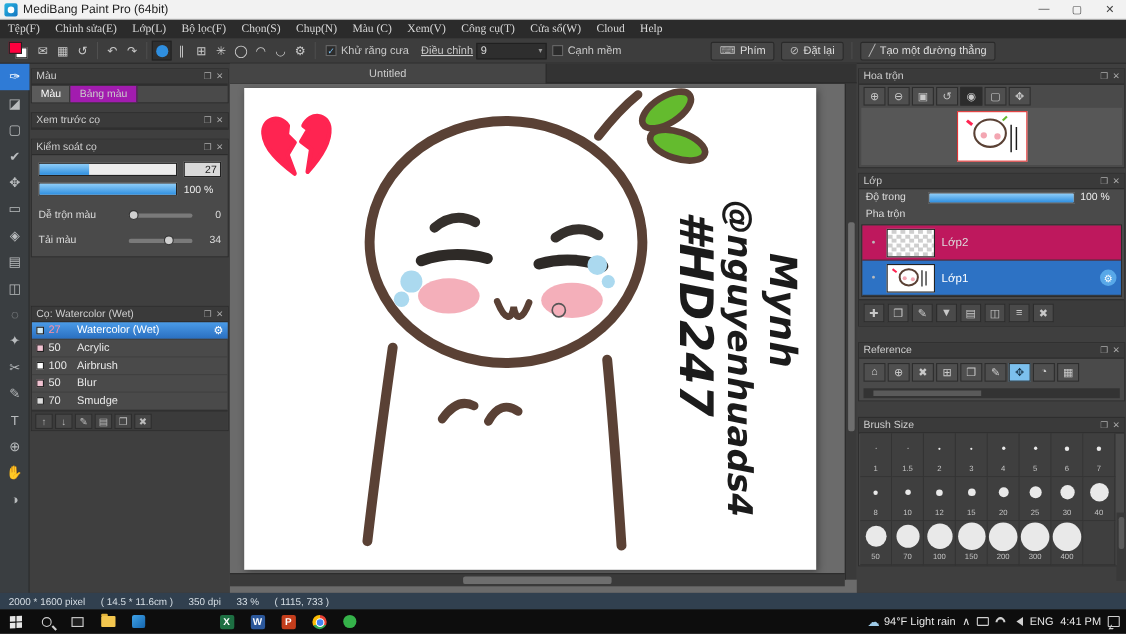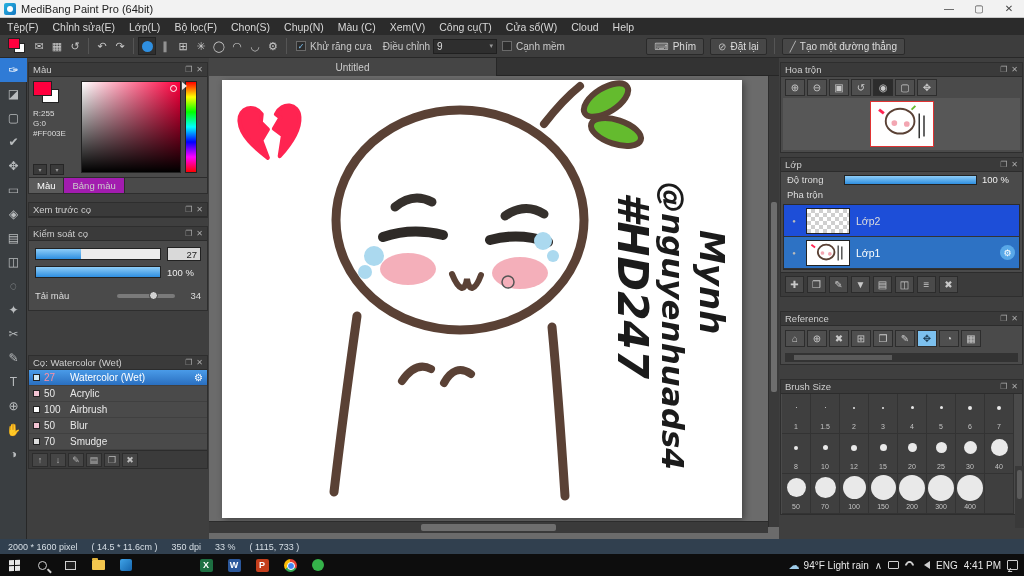--- a/index.html
+++ b/index.html
@@ -12,35 +12,35 @@
   .appicon { width:12px; height:12px; margin:0 5px 0 4px; border-radius:2px;
     background:linear-gradient(135deg,#27b3e0,#1577c2); position:relative; }
   .appicon::after { content:""; position:absolute; left:3px; top:3px; width:6px; height:6px;
     background:#fff; border-radius:50%; }
   .wincontrols { margin-left:auto; display:flex; height:100%; }
   .winbtn { width:30px; height:100%; display:flex; align-items:center; justify-content:center;
     font-size:10px; color:#444; }
 
   
   .menubar { position:absolute; top:18px; left:0; right:0; height:17px; background:#2b2b2b;
-    display:flex; align-items:center; font-size:10.5px; color:#d8d8d8; }
+    display:flex; align-items:center; font-size:10.5px; color:#d8d8d8;font-family:Liberation Serif, serif; }
   .menu-item { padding:0 7px; white-space:nowrap; }
 
   
   .toolbar { position:absolute; top:35px; left:0; right:0; height:23px; background:#3d3d3d;
     border-bottom:1px solid #282828; display:flex; align-items:center; font-size:10px; color:#c9c9c9; padding:0 4px; }
   .tb-icon { width:18px; height:18px; display:flex; align-items:center; justify-content:center;
     font-size:11px; color:#c9c9c9; font-style:normal; }
   .tb-sep { width:1px; height:16px; background:#2a2a2a; border-right:1px solid #555; margin:0 4px; }
   .blue-dot { width:11px; height:11px; border-radius:50%; background:#2f8fe0; display:block; }
   .snap-active { background:#2f2f2f; border:1px solid #222; }
   .tb-check { display:flex; align-items:center; gap:4px; margin:0 5px; }
   .cb { width:10px; height:10px; background:#2c2c2c; border:1px solid #6a6a6a; display:flex;
     align-items:center; justify-content:center; font-size:8px; color:#7cc4f8; }
-  .tb-label { margin:0 3px 0 6px; }
+  .tb-label { margin:0 3px 0 6px;text-decoration:underline; }
   .tb-dropdown { width:64px; height:15px; background:#2e2e2e; border:1px solid #202020;
     display:flex; align-items:center; padding:0 3px; gap:3px; color:#ddd; }
   .tb-dropdown .val { flex:1; }
   .dd-arrow { font-size:7px; color:#999; }
   .tb-btn { height:17px; display:flex; align-items:center; gap:4px; padding:0 7px;
     background:#474747; border:1px solid #2a2a2a; border-radius:2px; margin:0 3px; color:#ddd; }
   .tb-btn i { font-style:normal; font-size:10px; color:#bbb; }
   .flex1 { flex:1; }
   .swatch-pair { position:relative; width:18px; height:16px; margin:0 4px; }
   .sw-back { position:absolute; left:6px; top:5px; width:11px; height:10px; background:#fff; border:1px solid #222; }
@@ -149,21 +149,21 @@
   
   .lrow { display:flex; align-items:center; gap:5px; padding:2px 6px; font-size:9.5px; color:#ddd; }
   .lrow .lbl52 { width:52px; }
   .blendbox { flex:1; height:14px; background:#585858; border:1px solid #6a6a6a; display:flex;
     align-items:center; padding:0 4px; gap:4px; font-size:9.5px; color:#eee; }
   .blendbox .val { flex:1; }
   .checks { display:flex; align-items:center; gap:7px; padding:2px 6px; font-size:8.5px; color:#ddd; }
   .checks .ck { display:flex; align-items:center; gap:3px; }
   .ckbox { width:8px; height:8px; background:#3e3e3e; border:1px solid #999; }
   .layerlist { margin:2px 2px; border:1px solid #2c2c2c; }
-  .layer { height:32px; display:flex; align-items:center; gap:6px; padding:0 4px; background:#1d4ed8;
+  .layer { height:32px; display:flex; align-items:center; gap:6px; padding:0 4px; background:#be185d;
     border-bottom:1px solid #333; font-size:10.5px; color:#ddd; }
   .layer.sel { background:#2d72c4; color:#fff; }
   .eyec { width:12px; text-align:center; font-size:6px; color:#bbb; }
   .lthumb { width:44px; height:26px; border:1px solid #222; background:#fff; position:relative; overflow:hidden; }
   .lthumb.checker { background-image:conic-gradient(#cfcfcf 25%, #fff 0 50%, #cfcfcf 0 75%, #fff 0);
     background-size:8px 8px; }
   .lname { flex:1; }
   .gearchip { width:15px; height:15px; border-radius:50%; background:#58a8e8; color:#fff; font-size:9px;
     display:flex; align-items:center; justify-content:center; font-style:normal; }
   .layerfoot { height:24px; display:flex; align-items:center; gap:3px; padding:0 4px; background:#3b3b3b; border-top:1px solid #2c2c2c; }
@@ -324,41 +324,20 @@
   </div>
 
   <div class="leftcol">
 
     <div class="panel">
       <div class="phead">
         <span class="ttl">Màu</span>
         <i class="hicon">❐</i>
         <i class="hicon">✕</i>
       </div>
-      <div class="colorbody">
-        <div class="c-left">
-          <div class="cur-swatches">
-            <span class="cur-back"></span>
-            <span class="cur-front"></span>
-          </div>
-          <span class="rgbline">R:255</span>
-          <span class="rgbline">G:0</span>
-          <span class="rgbline">#FF003E</span>
-          <div class="mini-btn-row">
-            <span class="mini-btn">▾</span>
-            <span class="mini-btn">▾</span>
-          </div>
-        </div>
-        <div class="grad-box">
-          <span class="grad-dot"></span>
-        </div>
-        <div class="hue-strip">
-          <span class="hue-mark"></span>
-        </div>
-      </div>
       <div class="tabrow">
         <span class="ctab act">Màu</span>
         <span class="ctab">Bảng màu</span>
       </div>
     </div>
 
     <div style="height:8px"></div>
 
     <div class="panel">
       <div class="phead">
@@ -381,20 +360,27 @@
           <div class="slider">
               <span class="sfill" style="width:36%"></span>
             </div>
           <span class="valbox">27</span>
         </div>
         <div class="crow">
           <div class="slider">
               <span class="sfill" style="width:100%"></span>
             </div>
           <span class="pct">100 %</span>
+        </div>
+        <div class="mrow">
+          <span class="lbl">Dễ trộn màu</span>
+          <span class="mini-slider">
+              <span class="knob" style="left:0"></span>
+            </span>
+          <span class="mval">0</span>
         </div>
         <div class="mrow">
           <span class="lbl">Tải màu</span>
           <span class="mini-slider">
               <span class="knob" style="left:32px"></span>
             </span>
           <span class="mval">34</span>
         </div>
       </div>
     </div>

